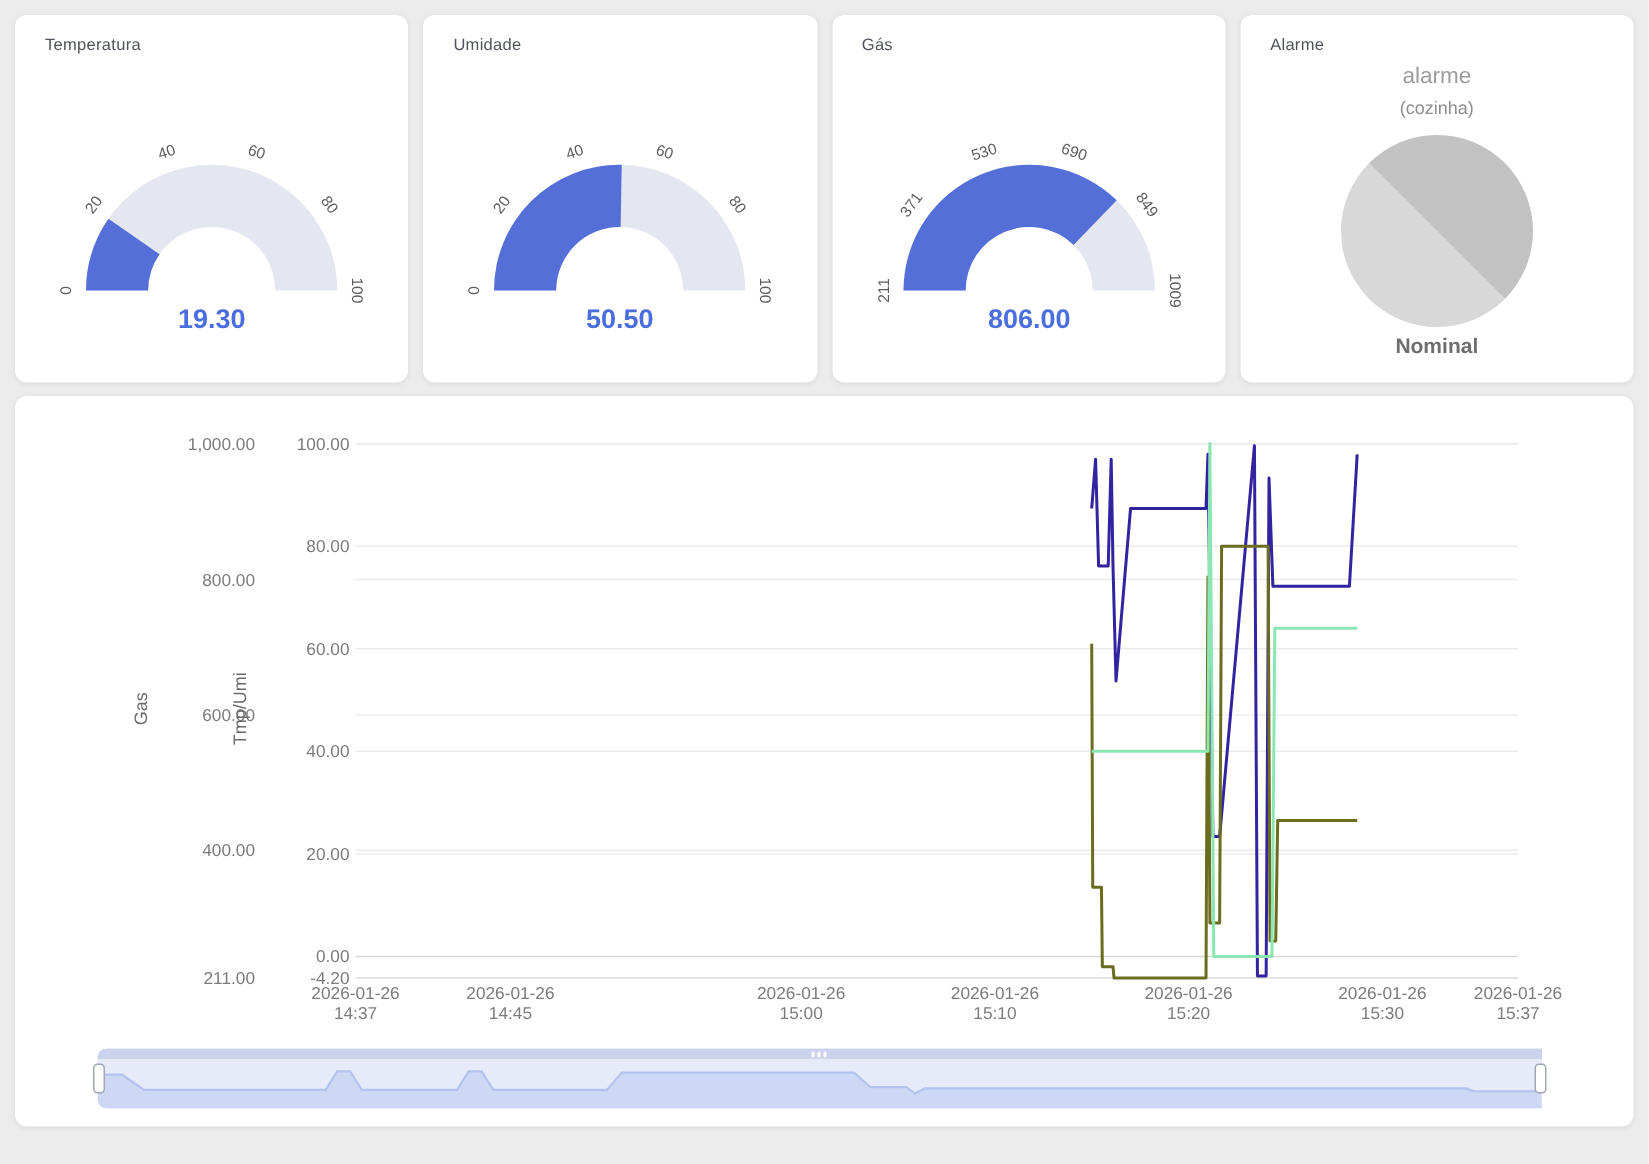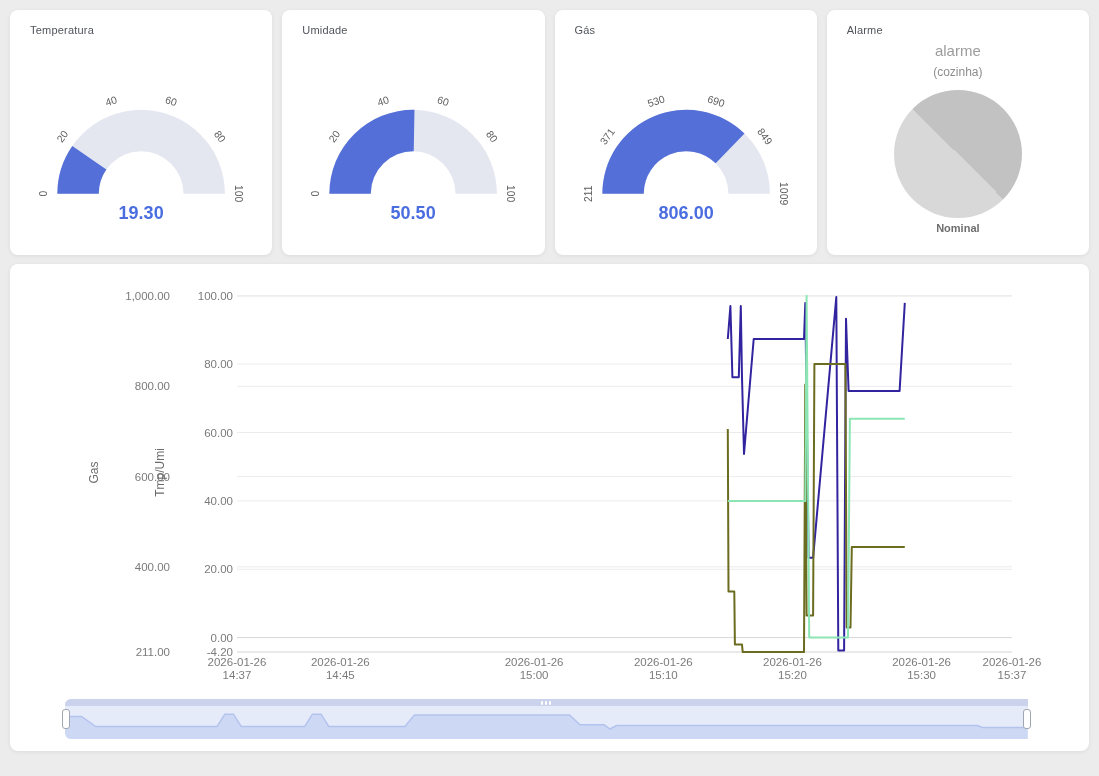--- a/index.html
+++ b/index.html
@@ -23,21 +23,21 @@
   .gauge-holder{flex:1;display:flex;align-items:flex-end;justify-content:center;}
   .gauge-holder svg{width:248px;height:178px;display:block;}
   .gauge-tick{font-size:11.5px;fill:#5d5d5d;}
   .gauge-value{font-size:20px;font-weight:700;}
   
   .alarm-body{flex:1;display:flex;flex-direction:column;align-items:center;margin-top:4px;}
   .alarm-sub{font-size:15px;color:#9c9c9c;line-height:22px;}
   .alarm-sub2{font-size:12px;color:#8e8e8e;line-height:21px;}
   .alarm-circle{width:128px;height:128px;border-radius:50%;margin-top:7px;
     background:linear-gradient(45deg,#d8d8d8 50%,#c2c2c2 50%);}
-  .alarm-status{font-size:11px;font-weight:700;color:#6e6e6e;margin-top:4px;}
+  .alarm-status{font-size:14px;font-weight:700;color:#6e6e6e;margin-top:4px;}
   
   .chart-card{flex:1;}
   #line-chart{margin-top:4px;}
   #line-chart svg{display:block;}
   .axis-lab{font-size:11.5px;fill:#7b7b7b;}
   .axis-title{font-size:12px;fill:#6b6b6b;}
   
   .navigator{position:relative;height:40px;width:1007px;margin:7px 0 0 41px;
     background:#ffffff;border-radius:6px;}
   .nav-selection{position:absolute;left:0;top:0;bottom:0;overflow:hidden;

